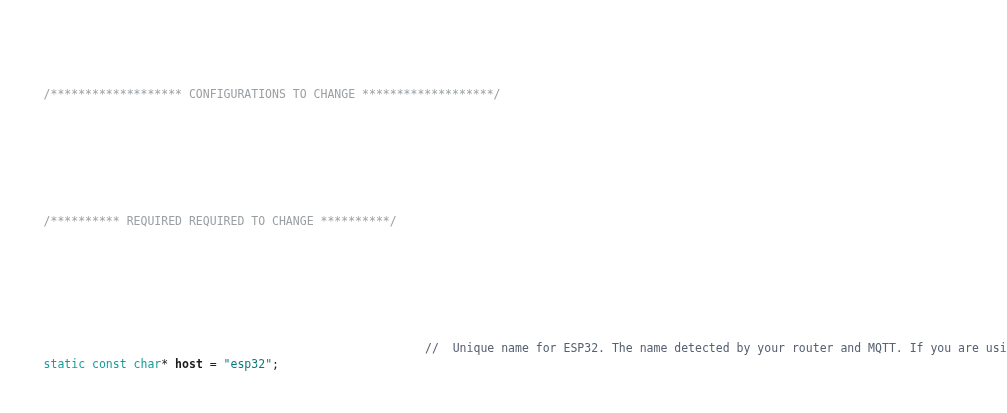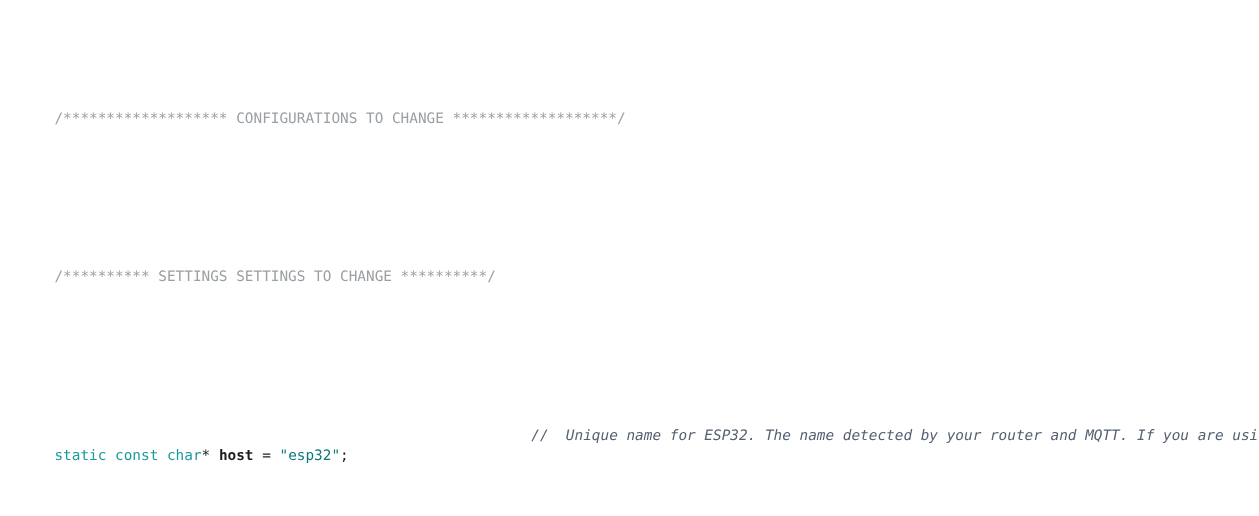--- a/index.html
+++ b/index.html
@@ -38,21 +38,21 @@
     white-space: pre;
     position: relative;
   }
 
   
   .kw      { color: #1a9b9b; }            
   .str     { color: #0d7878; }            
   .plain   { color: #1c1c1c; }            
   .var     { color: #1c1c1c; font-weight: bold; }            
   .bcmt    { color: #9a9fa3; }            
-  .icmt    { color: #556070; font-style: italic; }            
+  .icmt    { color: #556070; }            
 
   
   .cmt-col   { position: absolute; left: 423px; top: 0; }
 
   
   .clipped {
     position: absolute;
     left: 2px;
     top: 405px;
     height: 8px;
@@ -69,21 +69,21 @@
   <div class="code">
 
     
     <div class="line">
       <span class="bcmt">/******************* CONFIGURATIONS TO CHANGE *******************/</span>
     </div>
     <div class="line"></div>
 
     
     <div class="line">
-      <span class="bcmt">/********** SETTINGS SETTINGS TO CHANGE **********/</span>
+      <span class="bcmt">/********** REQUIRED REQUIRED TO CHANGE **********/</span>
     </div>
     <div class="line"></div>
 
     
 
     <div class="line">
       <span class="kw">static const char</span><span class="plain">* </span><span class="var">host</span><span class="plain"> = </span><span class="str">"esp32"</span><span class="plain">;</span>
       <span class="icmt cmt-col">//  Unique name for ESP32. The name detected by your router and MQTT. If you are usi</span>
     </div>
 

